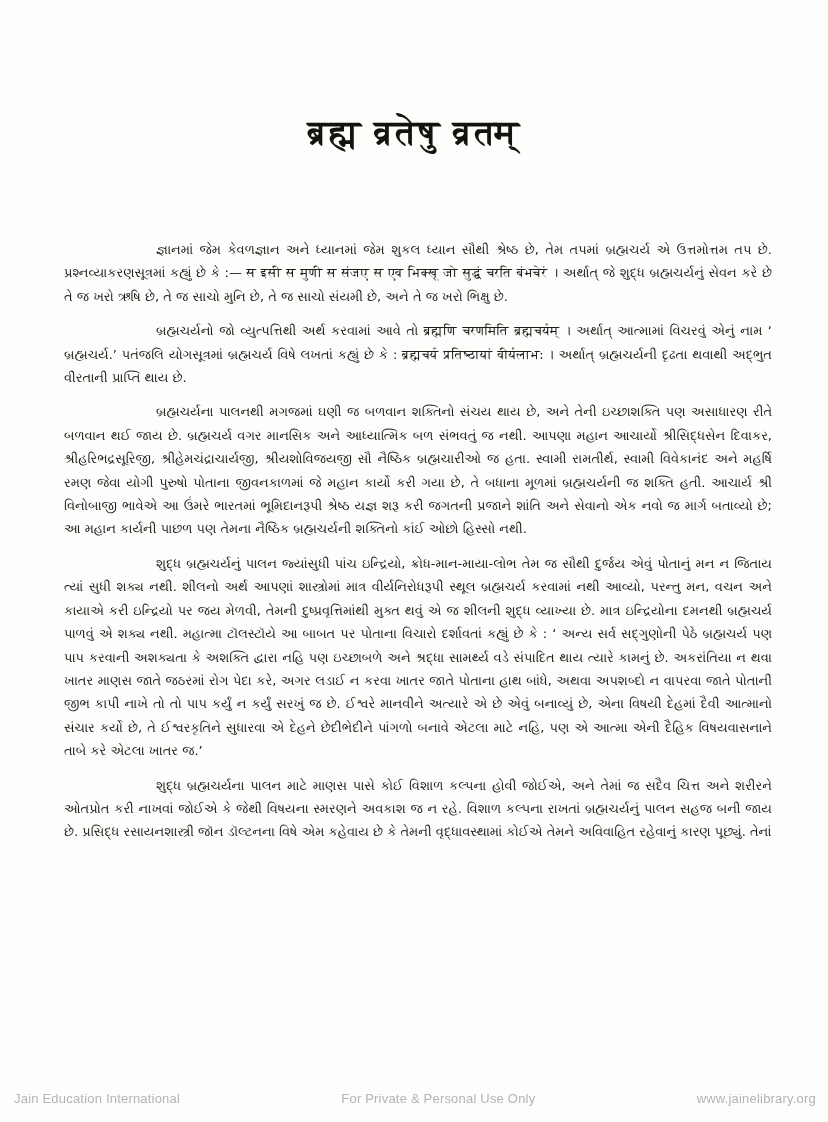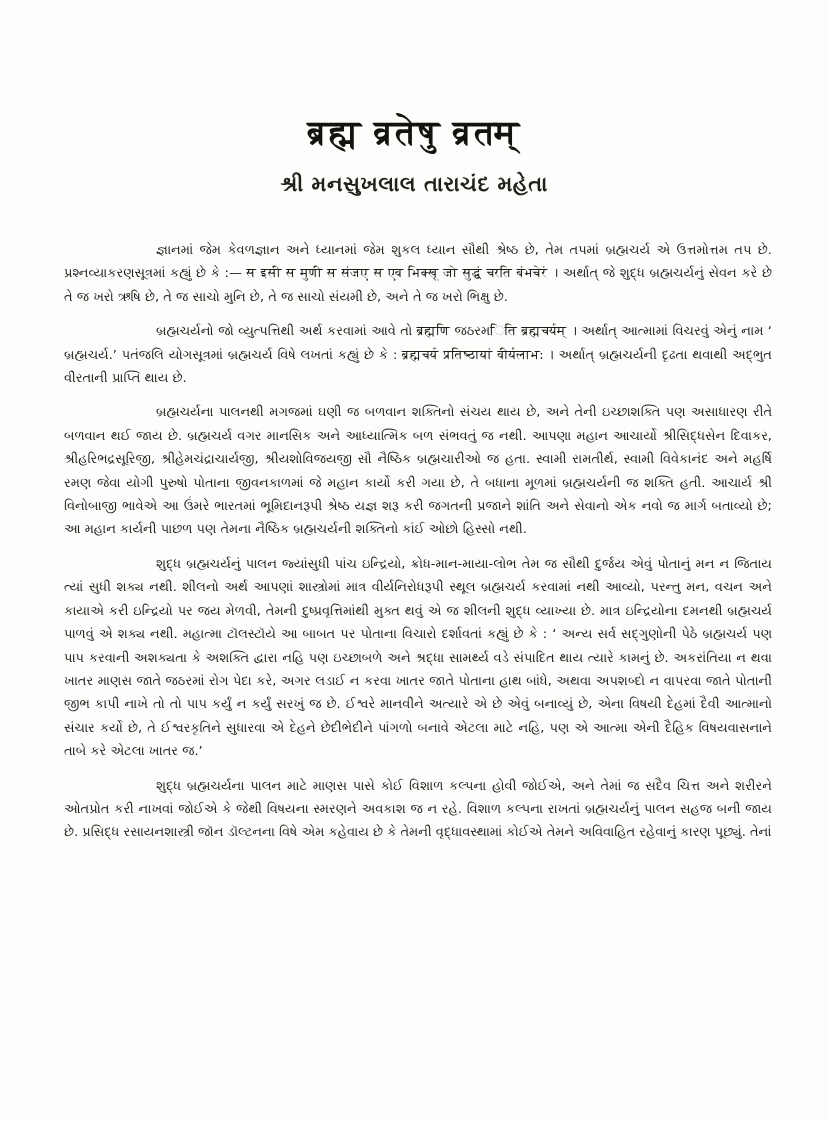--- a/index.html
+++ b/index.html
@@ -71,24 +71,28 @@
     letter-spacing: 0.2px;
   }
 </style>
 </head>
 <body>
 
 <div class="page">
 
   <h1 class="title">ब्रह्म व्रतेषु व्रतम्</h1>
 
-  <h2 class="author">શ્રી મનસુખલાલ તારાચંદ મહેતા</h2>
 
   <div class="content">
     <p>જ્ઞાનમાં જેમ કેવળજ્ઞાન અને ધ્યાનમાં જેમ શુકલ ધ્યાન સૌથી શ્રેષ્ઠ છે, તેમ તપમાં બ્રહ્મચર્ય એ ઉત્તમોત્તમ તપ છે. પ્રશ્નવ્યાકરણસૂત્રમાં કહ્યું છે કે :— स इसी स मुणी स संजए स एव भिक्खू जो सुद्धं चरति बंभचेरं । અર્થાત્ જે શુદ્ધ બ્રહ્મચર્યનું સેવન કરે છે તે જ ખરો ઋષિ છે, તે જ સાચો મુનિ છે, તે જ સાચો સંયમી છે, અને તે જ ખરો ભિક્ષુ છે.</p>
-    <p>બ્રહ્મચર્યનો જો વ્યુત્પત્તિથી અર્થ કરવામાં આવે તો ब्रह्मणि જઠરમिति ब्रह्मचर्यम् । અર્થાત્ આત્મામાં વિચરવું એનું નામ ‘ બ્રહ્મચર્ય.’ પતંજલિ યોગસૂત્રમાં બ્રહ્મચર્ય વિષે લખતાં કહ્યું છે કે : ब्रह्मचर्य प्रतिष्ठायां वीर्यलाभः । અર્થાત્ બ્રહ્મચર્યની દૃઢતા થવાથી અદ્ભુત વીરતાની પ્રાપ્તિ થાય છે.</p>
+    <p>બ્રહ્મચર્યનો જો વ્યુત્પત્તિથી અર્થ કરવામાં આવે તો ब्रह्मणि चरणमिति ब्रह्मचर्यम् । અર્થાત્ આત્મામાં વિચરવું એનું નામ ‘ બ્રહ્મચર્ય.’ પતંજલિ યોગસૂત્રમાં બ્રહ્મચર્ય વિષે લખતાં કહ્યું છે કે : ब्रह्मचर्य प्रतिष्ठायां वीर्यलाभः । અર્થાત્ બ્રહ્મચર્યની દૃઢતા થવાથી અદ્ભુત વીરતાની પ્રાપ્તિ થાય છે.</p>
     <p>બ્રહ્મચર્યના પાલનથી મગજમાં ઘણી જ બળવાન શક્તિનો સંચય થાય છે, અને તેની ઇચ્છાશક્તિ પણ અસાધારણ રીતે બળવાન થઈ જાય છે. બ્રહ્મચર્ય વગર માનસિક અને આધ્યાત્મિક બળ સંભવતું જ નથી. આપણા મહાન આચાર્યો શ્રીસિદ્ધસેન દિવાકર, શ્રીહરિભદ્રસૂરિજી, શ્રીહેમચંદ્રાચાર્યજી, શ્રીયશોવિજયજી સૌ નૈષ્ઠિક બ્રહ્મચારીઓ જ હતા. સ્વામી રામતીર્થ, સ્વામી વિવેકાનંદ અને મહર્ષિ રમણ જેવા યોગી પુરુષો પોતાના જીવનકાળમાં જે મહાન કાર્યો કરી ગયા છે, તે બધાના મૂળમાં બ્રહ્મચર્યની જ શક્તિ હતી. આચાર્ય શ્રી વિનોબાજી ભાવેએ આ ઉંમરે ભારતમાં ભૂમિદાનરૂપી શ્રેષ્ઠ યજ્ઞ શરૂ કરી જગતની પ્રજાને શાંતિ અને સેવાનો એક નવો જ માર્ગ બતાવ્યો છે; આ મહાન કાર્યની પાછળ પણ તેમના નૈષ્ઠિક બ્રહ્મચર્યની શક્તિનો કાંઈ ઓછો હિસ્સો નથી.</p>
     <p>શુદ્ધ બ્રહ્મચર્યનું પાલન જ્યાંસુધી પાંચ ઇન્દ્રિયો, ક્રોધ-માન-માયા-લોભ તેમ જ સૌથી દુર્જય એવું પોતાનું મન ન જિતાય ત્યાં સુધી શક્ય નથી. શીલનો અર્થ આપણાં શાસ્ત્રોમાં માત્ર વીર્યનિરોધરૂપી સ્થૂલ બ્રહ્મચર્ય કરવામાં નથી આવ્યો, પરન્તુ મન, વચન અને કાયાએ કરી ઇન્દ્રિયો પર જય મેળવી, તેમની દુષ્પ્રવૃત્તિમાંથી મુક્ત થવું એ જ શીલની શુદ્ધ વ્યાખ્યા છે. માત્ર ઇન્દ્રિયોના દમનથી બ્રહ્મચર્ય પાળવું એ શક્ય નથી. મહાત્મા ટૉલસ્ટૉયે આ બાબત પર પોતાના વિચારો દર્શાવતાં કહ્યું છે કે : ‘ અન્ય સર્વ સદ્ગુણોની પેઠે બ્રહ્મચર્ય પણ પાપ કરવાની અશક્યતા કે અશક્તિ દ્વારા નહિ પણ ઇચ્છાબળે અને શ્રદ્ધા સામર્થ્ય વડે સંપાદિત થાય ત્યારે કામનું છે. અકરાંતિયા ન થવા ખાતર માણસ જાતે જઠરમાં રોગ પેદા કરે, અગર લડાઈ ન કરવા ખાતર જાતે પોતાના હાથ બાંધે, અથવા અપશબ્દો ન વાપરવા જાતે પોતાની જીભ કાપી નાખે તો તો પાપ કર્યું ન કર્યું સરખું જ છે. ઈશ્વરે માનવીને અત્યારે એ છે એવું બનાવ્યું છે, એના વિષયી દેહમાં દૈવી આત્માનો સંચાર કર્યો છે, તે ઈશ્વરકૃતિને સુધારવા એ દેહને છેદીભેદીને પાંગળો બનાવે એટલા માટે નહિ, પણ એ આત્મા એની દૈહિક વિષયવાસનાને તાબે કરે એટલા ખાતર જ.’</p>
     <p>શુદ્ધ બ્રહ્મચર્યના પાલન માટે માણસ પાસે કોઈ વિશાળ કલ્પના હોવી જોઈએ, અને તેમાં જ સદૈવ ચિત્ત અને શરીરને ઓતપ્રોત કરી નાખવાં જોઈએ કે જેથી વિષયના સ્મરણને અવકાશ જ ન રહે. વિશાળ કલ્પના રાખતાં બ્રહ્મચર્યનું પાલન સહજ બની જાય છે. પ્રસિદ્ધ રસાયનશાસ્ત્રી જૉન ડૉલ્ટનના વિષે એમ કહેવાય છે કે તેમની વૃદ્ધાવસ્થામાં કોઈએ તેમને અવિવાહિત રહેવાનું કારણ પૂછ્યું. તેનાં</p>
   </div>
 
+  <div class="footer">
+    <span>Jain Education International</span>
+    <span>For Private &amp; Personal Use Only</span>
+    <span>www.jainelibrary.org</span>
+  </div>
 
 </div>
 
 </body></html>

